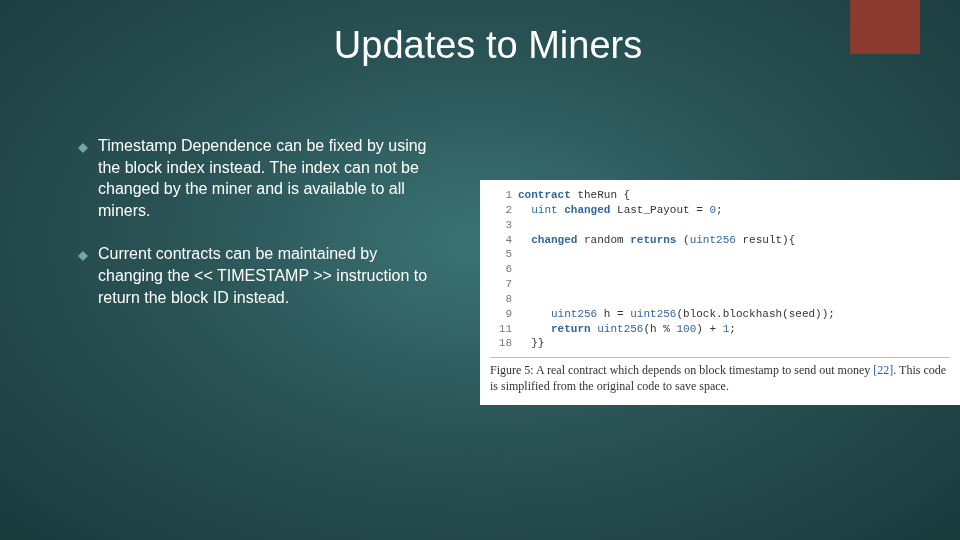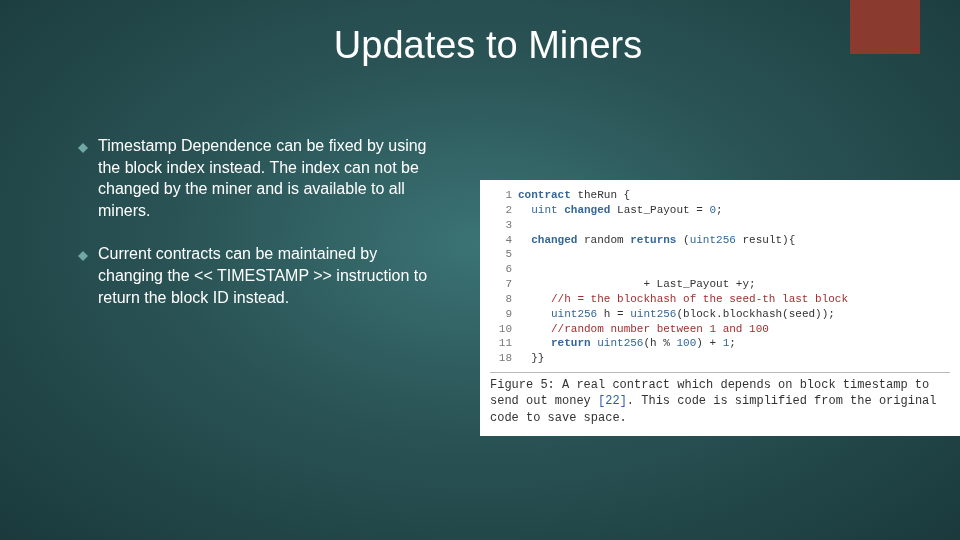--- a/index.html
+++ b/index.html
@@ -91,21 +91,21 @@
   .cmt  { color: #a03030; }
   .id   { color: #333; }
 
   .sep {
     border: none;
     border-top: 1px solid #bbb;
     margin: 6px 0 4px 0;
   }
 
   .caption {
-    font-family: Liberation Mono, monospace;
+    font-family: Liberation Serif, serif;
     font-size: 12px;
     line-height: 1.35;
     color: #333;
     white-space: normal;
   }
   .caption .ref { color: #2a5aa8; }
 </style>
 </head>
 <body>
 
@@ -133,24 +133,23 @@
 </div>
 
 <div class="code-panel">
   <div id="code-block">
       <div class="code-line"><span class="ln">1</span><span><span class="kw">contract</span><span class="id"> theRun {</span></span></div>
       <div class="code-line"><span class="ln">2</span><span><span class="id">  </span><span class="typ">uint</span><span class="id"> </span><span class="kw">changed</span><span class="id"> Last_Payout = </span><span class="num">0</span><span class="id">;</span></span></div>
       <div class="code-line"><span class="ln">3</span></div>
       <div class="code-line"><span class="ln">4</span><span><span class="id">  </span><span class="kw">changed</span><span class="id"> random </span><span class="kw">returns</span><span class="id"> (</span><span class="typ">uint256</span><span class="id"> result){</span></span></div>
       <div class="code-line"><span class="ln">5</span></div>
       <div class="code-line"><span class="ln">6</span></div>
-      <div class="code-line"><span class="ln">7</span><span><span class="id">                   + Last_Payout +y;</span></span></div>
-      <div class="code-line"><span class="ln">8</span><span><span class="id">     </span><span class="cmt">//h = the blockhash of the seed-th last block</span></span></div>
+      <div class="code-line"><span class="ln">7</span></div>
+      <div class="code-line"><span class="ln">8</span></div>
       <div class="code-line"><span class="ln">9</span><span><span class="id">     </span><span class="typ">uint256</span><span class="id"> h = </span><span class="typ">uint256</span><span class="id">(block.blockhash(seed));</span></span></div>
-      <div class="code-line"><span class="ln">10</span><span><span class="id">     </span><span class="cmt">//random number between 1 and 100</span></span></div>
       <div class="code-line"><span class="ln">11</span><span><span class="id">     </span><span class="kw">return</span><span class="id"> </span><span class="typ">uint256</span><span class="id">(h % </span><span class="num">100</span><span class="id">) + </span><span class="num">1</span><span class="id">;</span></span></div>
       <div class="code-line"><span class="ln">18</span><span><span class="id">  }}</span></span></div>
     </div>
   <hr class="sep">
   <div class="caption">
     <span>Figure 5: A real contract which depends on block timestamp to send out money </span><span class="ref">[22]</span><span>. This code is simplified from the original code to save space.</span>
   </div>
 </div>
 
 </body></html>

